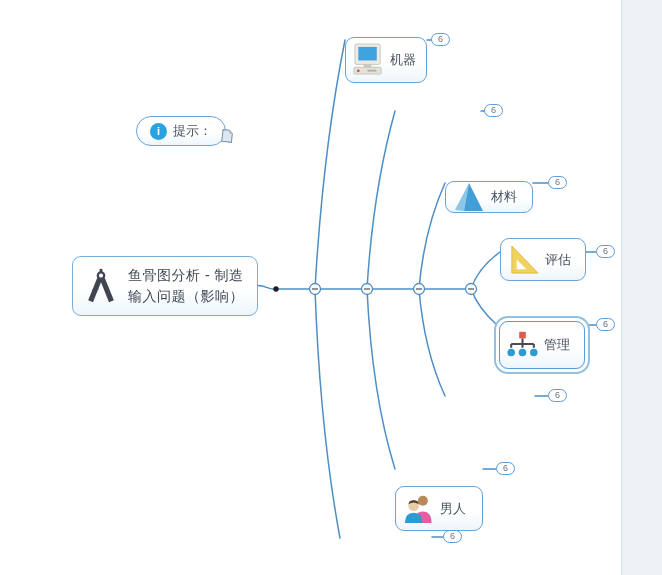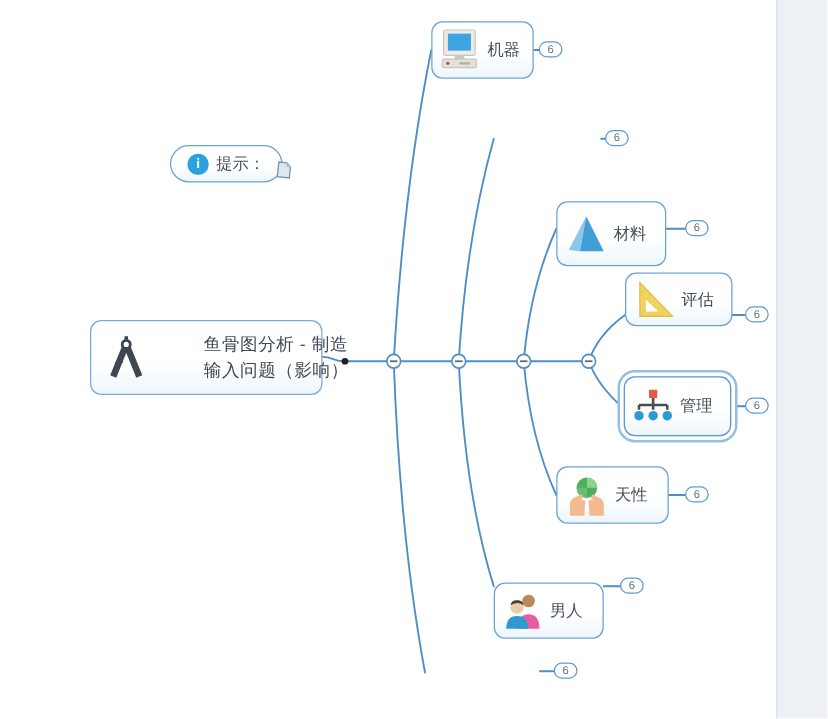--- a/index.html
+++ b/index.html
@@ -2,25 +2,25 @@
 <html><head>
 <meta charset="utf-8">
 <style>
   html,body{margin:0;padding:0;background:#fff;}
   #canvas{position:relative;width:662px;height:575px;background:#ffffff;overflow:hidden;
           font-family:"Liberation Sans","DejaVu Sans",sans-serif;}
   #wires{position:absolute;left:0;top:0;width:662px;height:575px;}
   .node{position:absolute;box-sizing:border-box;display:flex;align-items:center;
         border:1.3px solid #6aa3d6;border-radius:9px;
         background:linear-gradient(180deg,#ffffff 55%,#eef6fb);}
-  .branch{gap:5px;padding:0 6px;}
+  .branch{gap:5px;padding:0 6px;margin-top:20px;}
   .nlabel{font-size:13px;color:#45505c;white-space:nowrap;}
   .selected{border-color:#5b9bd5;box-shadow:0 0 0 3px #ffffff,0 0 0 5px #90c0e4;}
   .main{gap:9px;padding:0 10px;border-color:#79add9;border-width:1.5px;}
-  .mtext{font-size:14px;color:#3e4752;line-height:21px;letter-spacing:.5px;white-space:nowrap;margin-left:35px;}
+  .mtext{font-size:14px;color:#3e4752;line-height:21px;letter-spacing:.5px;white-space:nowrap;}
   .hint{border-radius:15px;gap:6px;padding:0 10px;justify-content:center;}
   .idot{width:17px;height:17px;border-radius:50%;background:#2aa2de;color:#fff;flex:none;
         display:flex;align-items:center;justify-content:center;font-size:11px;font-weight:bold;font-style:normal;}
   .badge{position:absolute;width:19px;height:13px;box-sizing:border-box;border:1px solid #5b9bd5;
          border-radius:7px;background:#fff;font-size:9px;color:#68737e;
          display:flex;align-items:center;justify-content:center;line-height:1;}
   .noteic{position:absolute;left:221px;top:129px;transform:rotate(6deg);}
   .edge{position:absolute;left:621px;top:0;width:41px;height:575px;background:#edf1f6;border-left:1px solid #d9e1e8;}
   .nicon{flex:none;display:flex;align-items:center;justify-content:center;}
 </style>
@@ -103,21 +103,21 @@
         <rect x="12" y="22" width="8" height="3" fill="#c9c6c0"></rect>
         <rect x="2" y="25" width="28" height="7" rx="1" fill="#e4e1db" stroke="#c9c5bd"></rect>
         <circle cx="6.5" cy="28.5" r="1.3" fill="#cf4337"></circle>
         <rect x="16" y="27.5" width="9" height="2" fill="#b5b2ac"></rect>
       </svg>
     </span>
     <span class="nlabel">机器</span>
   </div>
 
 
-  <div class="node branch" style="left:445px;top:161px;width:88px;height:52px">
+  <div class="node branch" style="left:445px;top:161px;width:88px;height:32px">
     <span class="nicon">
       <svg width="34" height="32" viewBox="0 0 34 32">
         <polygon points="17,2 3,29 12,30" fill="#8cc6e9"></polygon>
         <polygon points="17,2 12,30 31,30" fill="#419ed6"></polygon>
       </svg>
     </span>
     <span class="nlabel">材料</span>
   </div>
 
   <div class="node branch" style="left:500px;top:218px;width:86px;height:43px">
@@ -136,32 +136,20 @@
         <rect x="14" y="1" width="7" height="7" fill="#e25a4e"></rect>
         <path d="M17.5 8 V14 M5.5 14 H29.5 M5.5 14 V18 M17.5 14 V18 M29.5 14 V18" stroke="#4b4b54" stroke-width="2.2" fill="none"></path>
         <circle cx="5.5" cy="23" r="4" fill="#2d9bd3"></circle>
         <circle cx="17.5" cy="23" r="4" fill="#2d9bd3"></circle>
         <circle cx="29.5" cy="23" r="4" fill="#2d9bd3"></circle>
       </svg>
     </span>
     <span class="nlabel">管理</span>
   </div>
 
-  <div class="node branch" style="left:445px;top:373px;width:90px;height:46px">
-    <span class="nicon">
-      <svg width="35" height="34" viewBox="0 0 36 34">
-        <circle cx="18" cy="11" r="8.5" fill="#4fae5c"></circle>
-        <path d="M18 2.5 A8.5 8.5 0 0 1 26.5 11 L18 11 Z" fill="#8fd096"></path>
-        <path d="M18 19.5 A8.5 8.5 0 0 1 9.5 11 L18 11 Z" fill="#67bd72"></path>
-        <path d="M4 34 L4 25 Q4 21 8 19 L12 17 Q14 16 14.5 18 Q15 20 13 21.5 L15 21 Q17 21 16.5 23 L16 34 Z" fill="#f3ba90"></path>
-        <path transform="scale(-1,1) translate(-36,0)" d="M4 34 L4 25 Q4 21 8 19 L12 17 Q14 16 14.5 18 Q15 20 13 21.5 L15 21 Q17 21 16.5 23 L16 34 Z" fill="#f3ba90"></path>
-      </svg>
-    </span>
-    <span class="nlabel">天性</span>
-  </div>
 
   <div class="node branch" style="left:395px;top:466px;width:88px;height:45px">
     <span class="nicon">
       <svg width="33" height="31" viewBox="0 0 34 32">
         <circle cx="21.5" cy="8" r="5.2" fill="#b9895c"></circle>
         <path d="M12.5 31 Q12.5 19 21.5 19 Q30.5 19 30.5 31 Z" fill="#e75da2"></path>
         <circle cx="12" cy="13" r="5.6" fill="#e9cda9"></circle>
         <path d="M6.7 11.5 Q7 7.5 12 7.5 Q17 7.5 17.3 11.5 Q14 9.5 12 9.7 Q9 10 6.7 11.5 Z" fill="#4c3b2e"></path>
         <path d="M3 31 Q3 20.5 12 20.5 Q21 20.5 21 31 Z" fill="#2d9ad2"></path>
       </svg>

